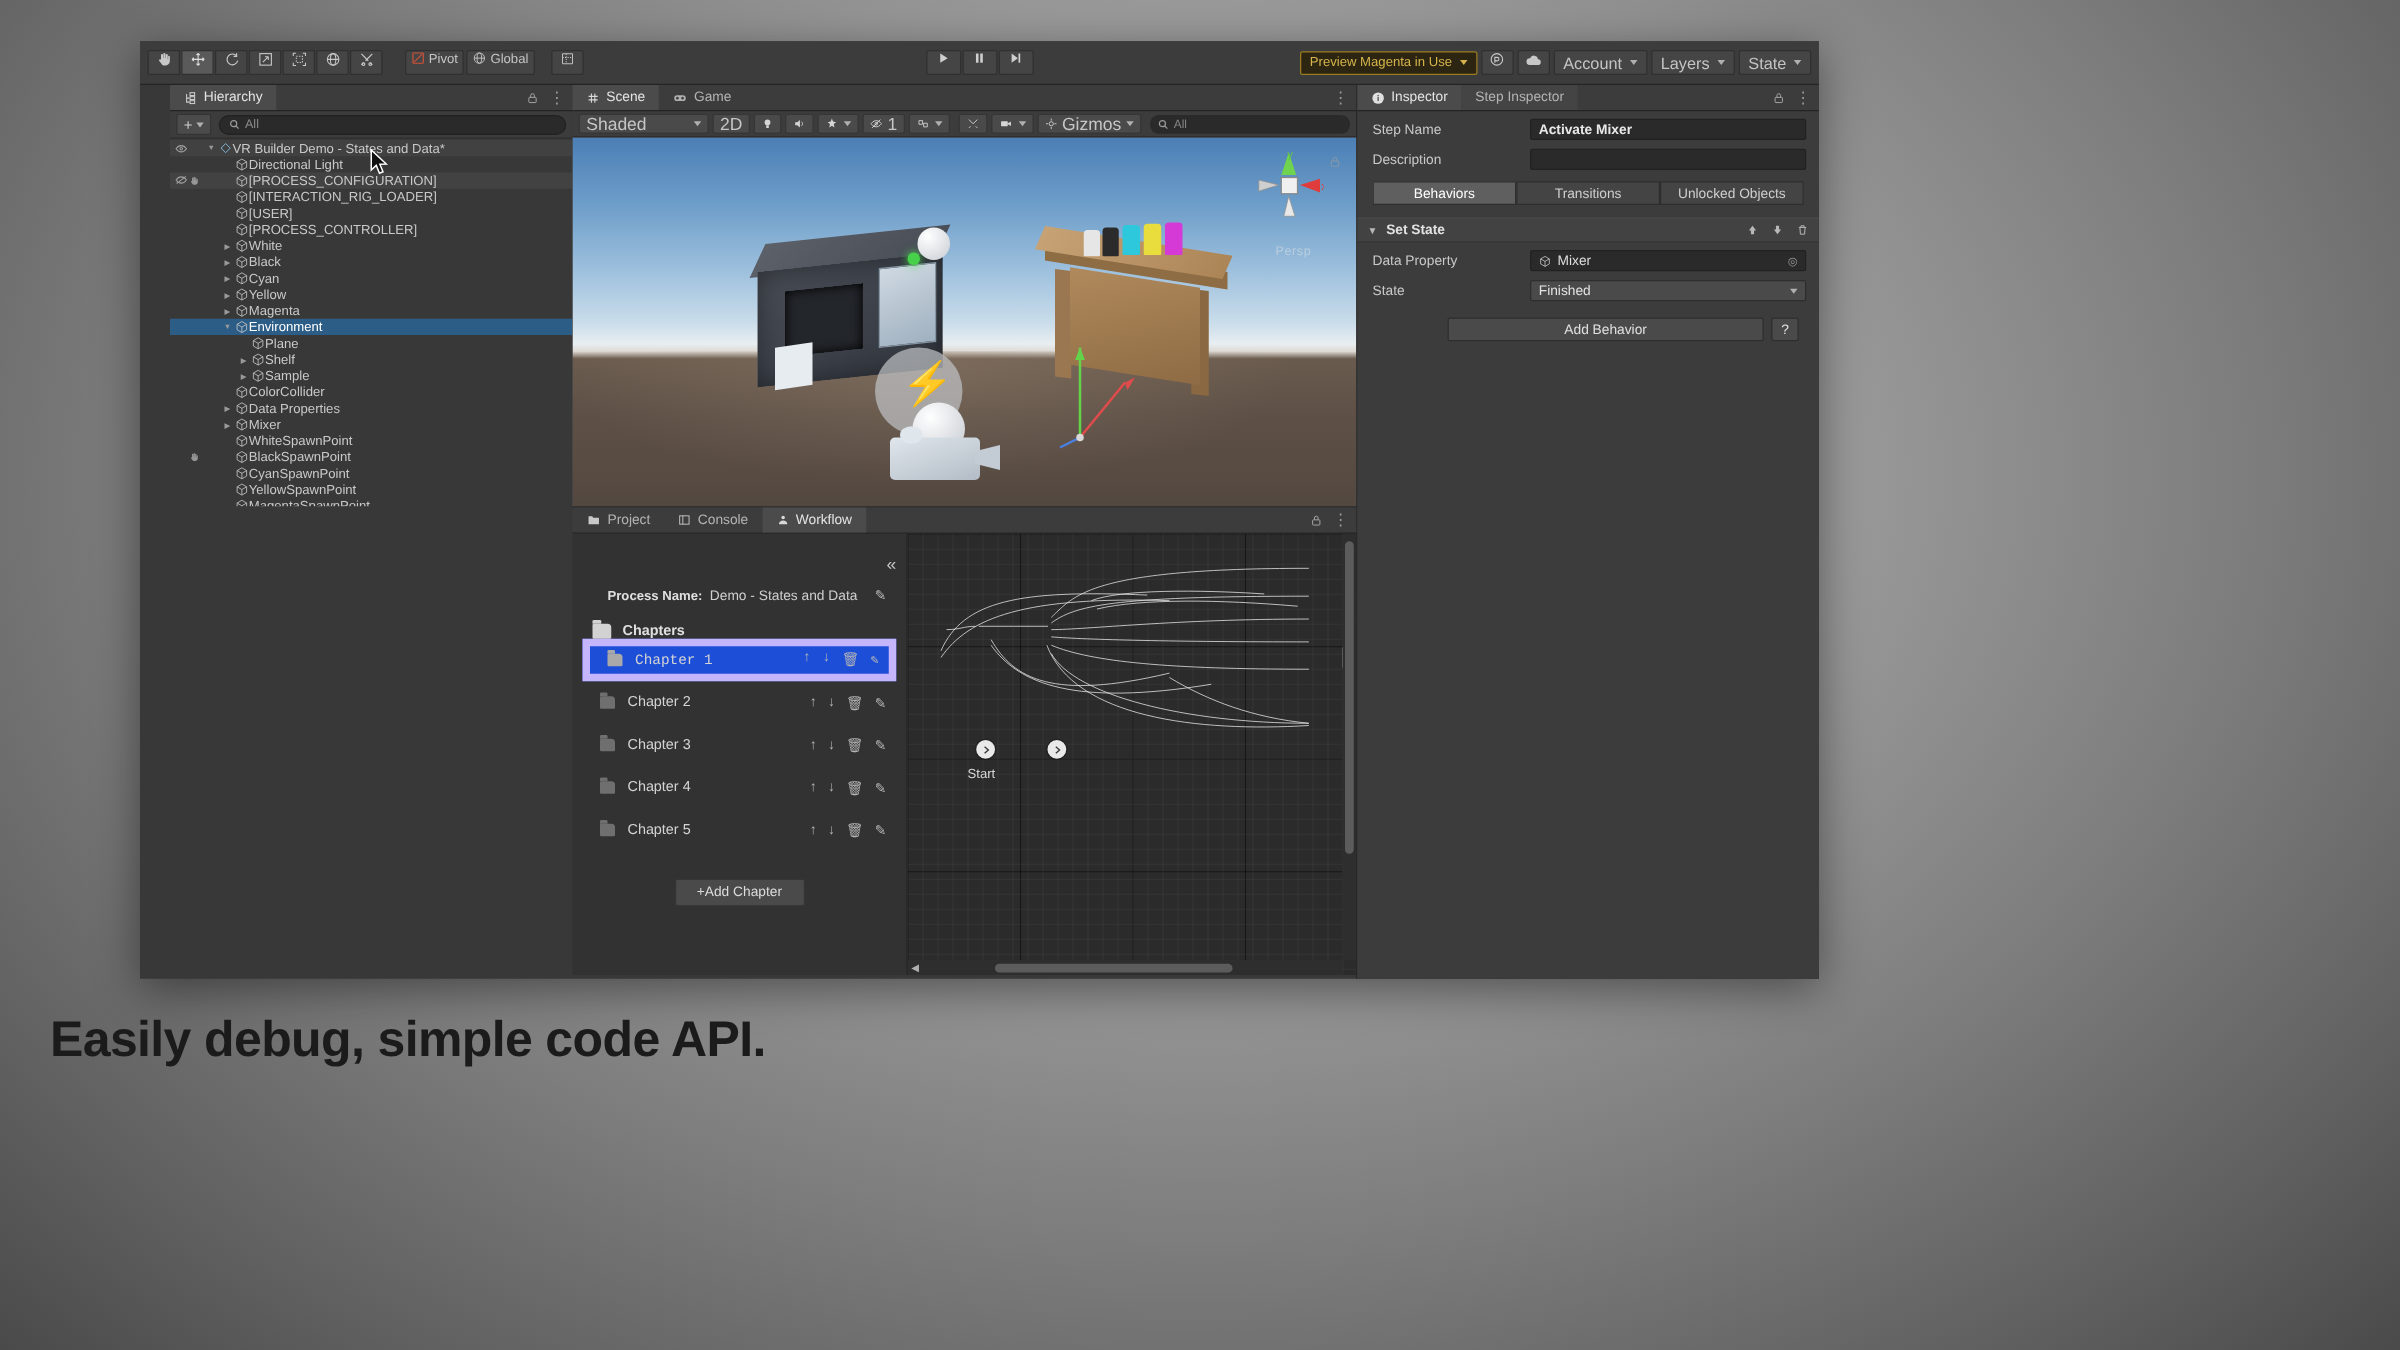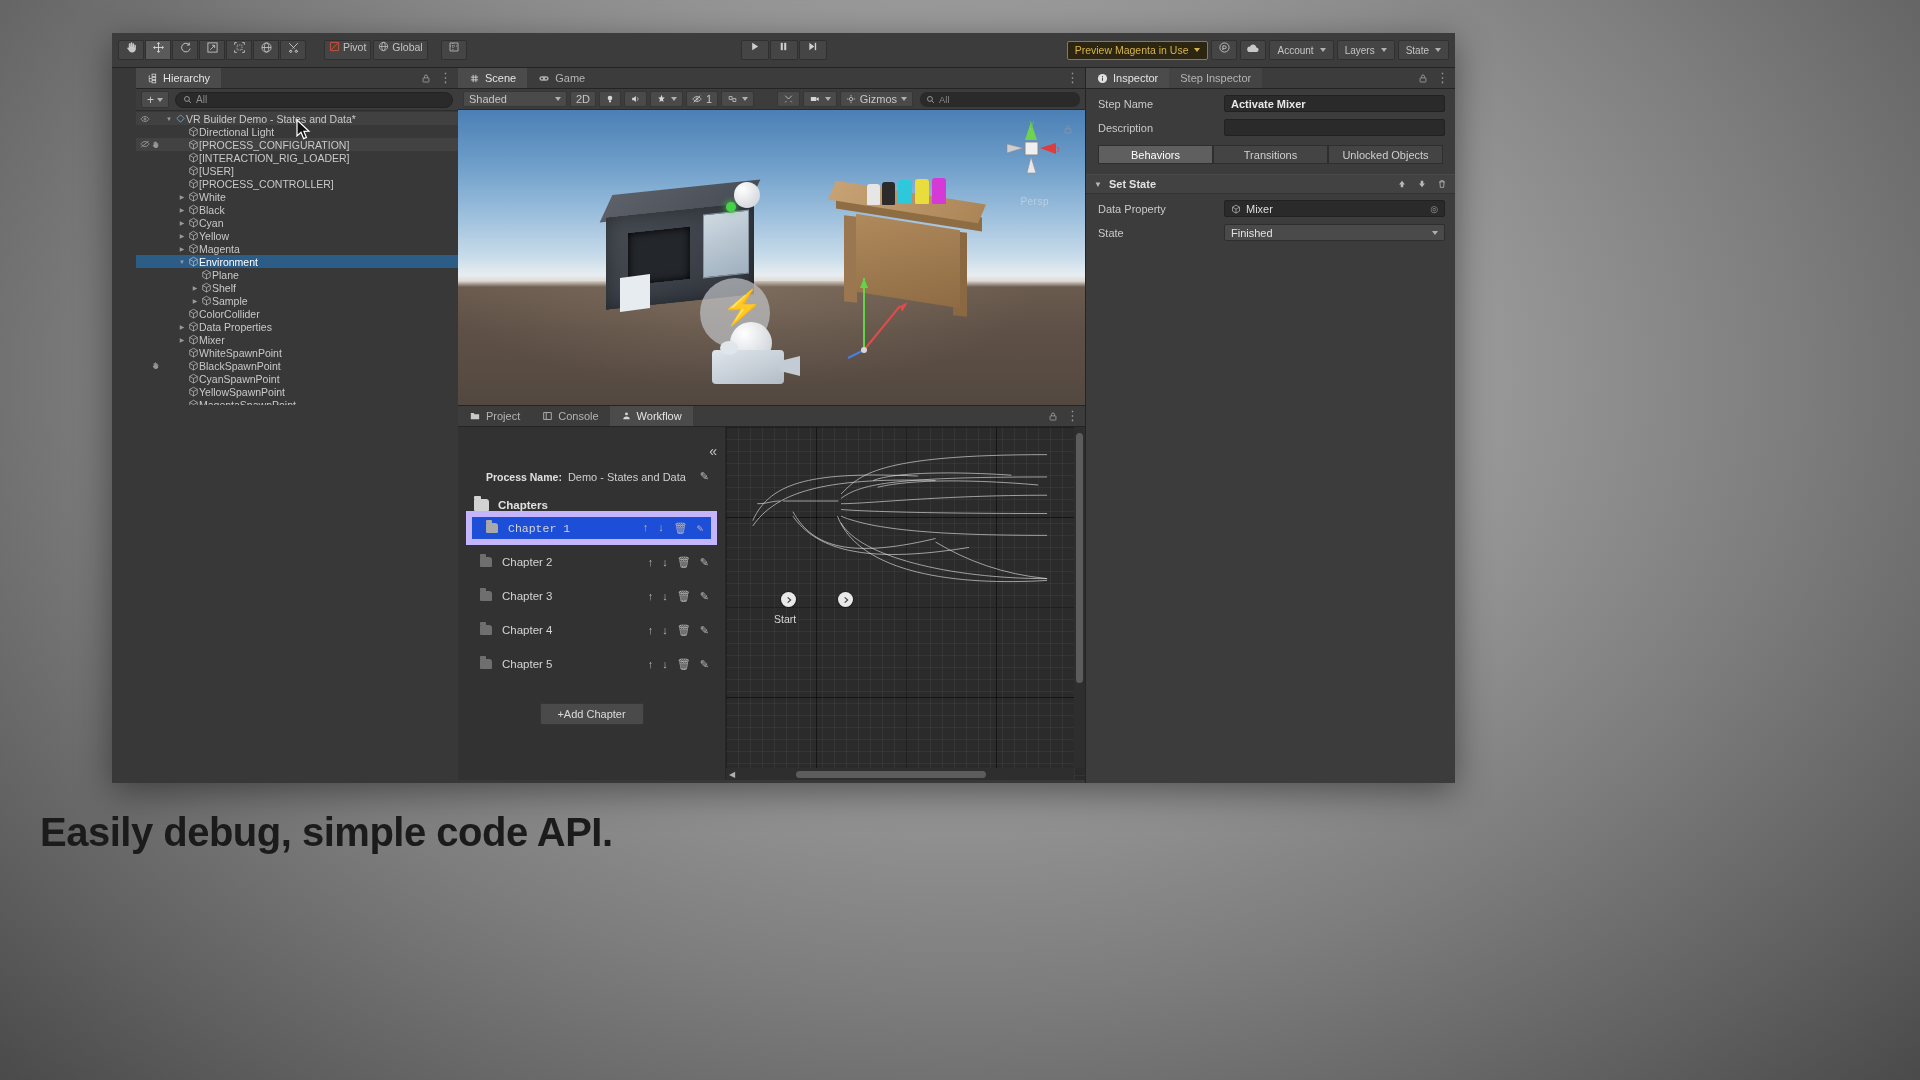--- a/index.html
+++ b/index.html
@@ -59,21 +59,21 @@
   .preview-pkg {
     height: 19px; border: 1px solid #9a7b22;
     background: #2b2512; color: #d6b44b;
     display: flex; align-items: center; gap: 6px;
     padding: 0 7px; border-radius: 2px; font-size: 10.5px;
   }
   .tb-drop {
     height: 20px; background: #454545; border: 1px solid #303030;
     display: flex; align-items: center; gap: 6px;
     padding: 0 7px; border-radius: 2px; color: #c4c4c4;
-    font-size: 10px;
+    font-size: 13px;
   }
   .caret { width:0;height:0;border-left:3.5px solid transparent;border-right:3.5px solid transparent;border-top:4px solid #b0b0b0; }
 
   
   .win-body { flex: 1; display: flex; min-height: 0; padding-left: 24px; }
   .col-left { width: 322px; display: flex; flex-direction: column; }
   .col-center { flex: 1; display: flex; flex-direction: column; min-width: 0; }
   .col-right { width: 370px; display: flex; flex-direction: column; border-left: 1px solid #242424;}
 
   
@@ -134,21 +134,21 @@
   .h-gutter { width: 24px; flex: none; display: flex; }
 
   
   .scene-toolbar {
     height: 21px; background: #3c3c3c; display: flex; align-items: center;
     gap: 3px; padding: 0 5px; border-bottom: 1px solid #2a2a2a;
   }
   .sc-btn {
     height: 16px; background: #4a4a4a; border: 1px solid #363636;
     display: flex; align-items: center; gap: 4px;
-    padding: 0 5px; border-radius: 2px; font-size: 11px; color: #c6c6c6;
+    padding: 0 5px; border-radius: 2px; font-size: 14px; color: #c6c6c6;
   }
   .sc-search {
     width: 160px; height: 15px; background: #2a2a2a; border-radius: 7px;
     display: flex; align-items: center; gap: 4px; padding: 0 6px;
     color: #868686; font-size: 9.5px; margin-left: 4px;
   }
   .scene-viewport { flex: 1; position: relative; overflow: hidden; background:#4c4c4c; }
   .sky {
     position:absolute;inset:0;
     background: linear-gradient(to bottom,
@@ -1299,20 +1299,24 @@
           </div>
 
           <div class="insp-row">
             <span class="insp-label">State</span>
             <span class="drop-field">
               <span>Finished</span>
               <span class="caret"></span>
             </span>
           </div>
 
+          <div class="add-behavior-row">
+            <div class="add-behavior">Add Behavior</div>
+            <div class="help-btn">?</div>
+          </div>
         </div>
       </div>
     </div>
 
   </div>
 </div>
 
 <svg class="cursor" width="15" height="21" viewBox="0 0 15 21">
   <path d="M1 1 L1 17 L5 13.3 L7.6 19.6 L10.4 18.4 L7.9 12.4 L13 12.2 Z" fill="#111" stroke="#fff" stroke-width="1.2"></path>
 </svg>

